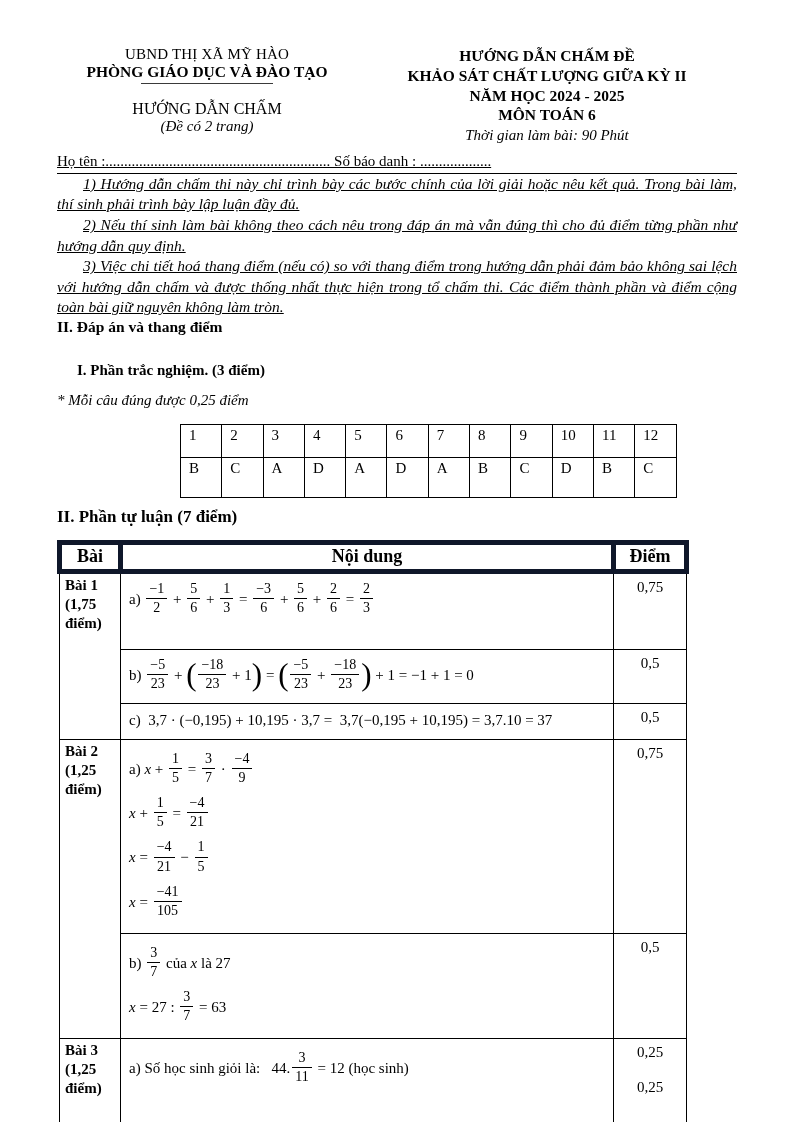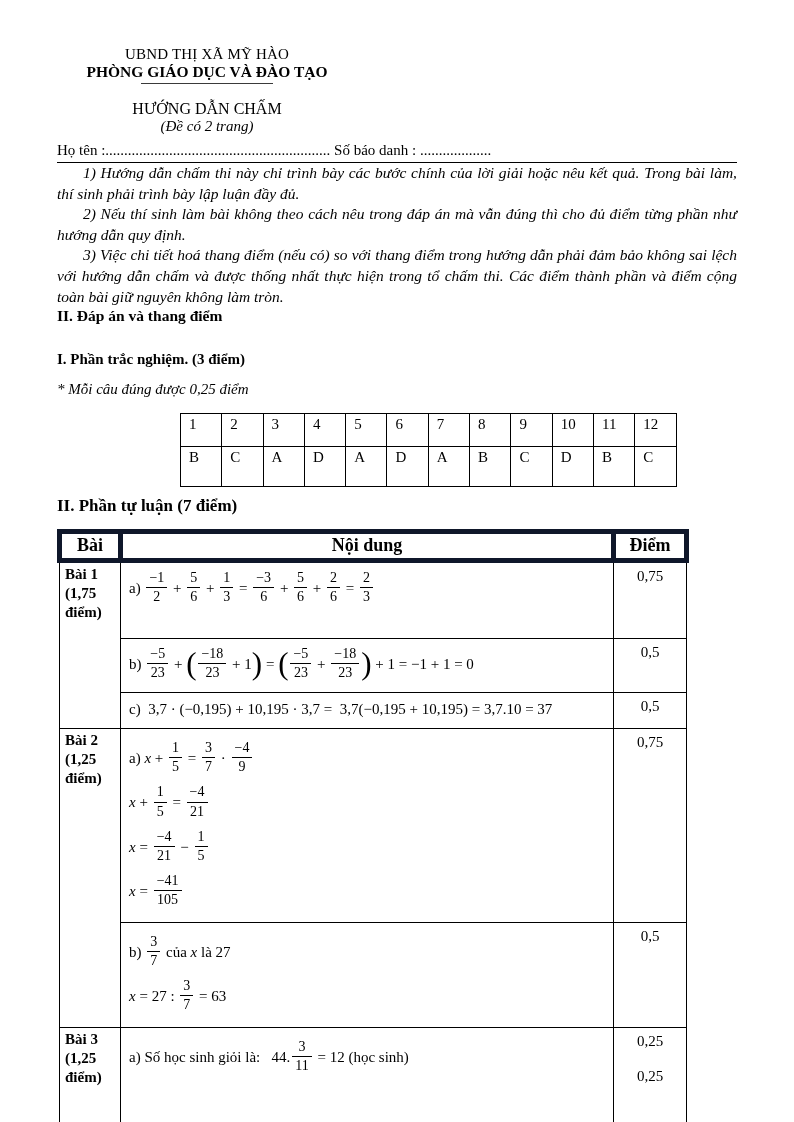--- a/index.html
+++ b/index.html
@@ -14,30 +14,30 @@
   .header{display:flex;}
   .h-left{width:300px;text-align:center;}
   .h-right{flex:1;text-align:center;}
   .h-org-parent{font-size:15px;letter-spacing:.2px;}
   .h-org-name{font-size:15.5px;font-weight:bold;}
   .org-rule{width:132px;border-bottom:1.6px solid #3a3a3a;margin:2px auto 0;}
   .h-doc-title{font-size:16px;font-weight:normal;margin-top:16px;}
   .h-doc-note{font-size:15px;font-style:italic;}
   .h-r{font-size:15.5px;font-weight:bold;line-height:1.28;}
   .h-r-time{font-size:15px;font-style:italic;font-weight:normal;line-height:1.3;margin-top:1px;}
-  .name-line{font-size:15px;margin-top:7px;white-space:pre;}
+  .name-line{font-size:15px;margin-top:7px;white-space:pre;text-decoration:underline;}
   .top-rule{border:none;border-top:1.7px solid #000;margin:3px 0 0 0;}
 
   
   .sec-title{font-size:15.5px;font-weight:bold;margin-top:28px;}
-  .para{font-size:15.5px;font-style:italic;text-align:justify;text-indent:26px;line-height:1.33;margin:0;}
+  .para{font-size:15.5px;font-style:italic;text-align:justify;text-indent:26px;line-height:1.33;margin:0;text-decoration:underline;}
   .sec-title2{font-size:15.5px;font-weight:bold;margin-top:0;}
 
   
-  .mcq-title{font-size:15px;font-weight:bold;margin-top:26px;}
+  .mcq-title{font-size:15px;font-weight:bold;margin-top:26px;margin-left:20px;}
   .mcq-note{font-size:15px;font-style:italic;margin-top:13px;}
   table.mcq{border-collapse:collapse;margin:15px 0 0 123px;}
   table.mcq td{border:1px solid #000;width:32.3px;font-size:15px;vertical-align:top;padding:2px 0 0 8px;}
   tr.mcq-num td{height:30px;}
   tr.mcq-ans td{height:37px;}
 
   .essay-title{font-size:17px;font-weight:bold;margin-top:9px;}
 
   
   table.essay{border-collapse:collapse;table-layout:fixed;width:627px;margin-top:13px;}
@@ -65,20 +65,27 @@
 <div class="page">
   <div class="content">
 
     <div class="header">
       <div class="h-left">
         <div class="h-org-parent">UBND THỊ XÃ MỸ HÀO</div>
         <div class="h-org-name">PHÒNG GIÁO DỤC VÀ ĐÀO TẠO</div>
         <div class="org-rule"></div>
         <div class="h-doc-title">HƯỚNG DẪN CHẤM</div>
         <div class="h-doc-note">(Đề có 2 trang)</div>
+      </div>
+      <div class="h-right">
+        <div class="h-r">HƯỚNG DẪN CHẤM ĐỀ</div>
+        <div class="h-r">KHẢO SÁT CHẤT LƯỢNG GIỮA KỲ II</div>
+        <div class="h-r">NĂM HỌC 2024 - 2025</div>
+        <div class="h-r">MÔN TOÁN 6</div>
+        <div class="h-r-time">Thời gian làm bài: 90 Phút</div>
       </div>
     </div>
     <div class="name-line">Họ tên :............................................................ Số báo danh : ...................</div>
     <hr class="top-rule">
 
     <p class="para">1) Hướng dẫn chấm thi này chỉ trình bày các bước chính của lời giải hoặc nêu kết quả. Trong bài làm, thí sinh phải trình bày lập luận đầy đủ.</p>
     <p class="para">2) Nếu thí sinh làm bài không theo cách nêu trong đáp án mà vẫn đúng thì cho đủ điểm từng phần như hướng dẫn quy định.</p>
     <p class="para">3) Việc chi tiết hoá thang điểm (nếu có) so với thang điểm trong hướng dẫn phải đảm bảo không sai lệch với hướng dẫn chấm và được thống nhất thực hiện trong tổ chấm thi. Các điểm thành phần và điểm cộng toàn bài giữ nguyên không làm tròn.</p>
     <div class="sec-title2">II. Đáp án và thang điểm</div>
 

